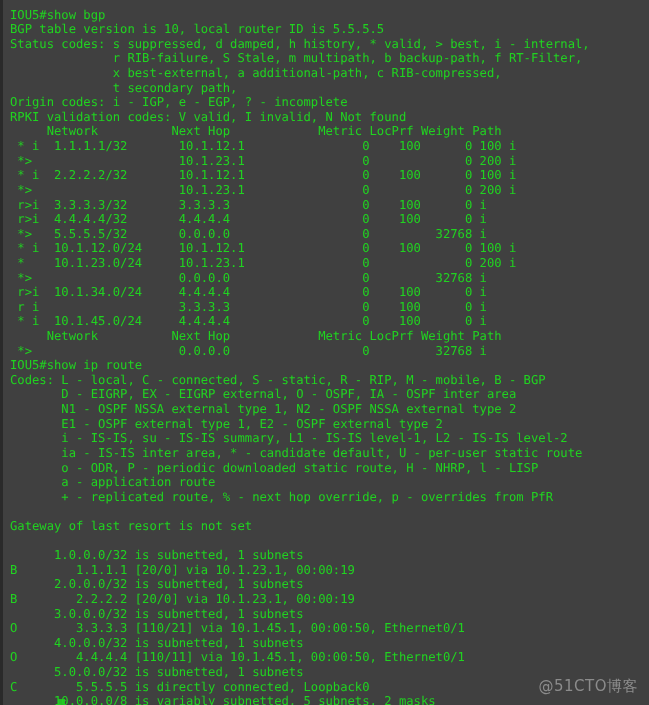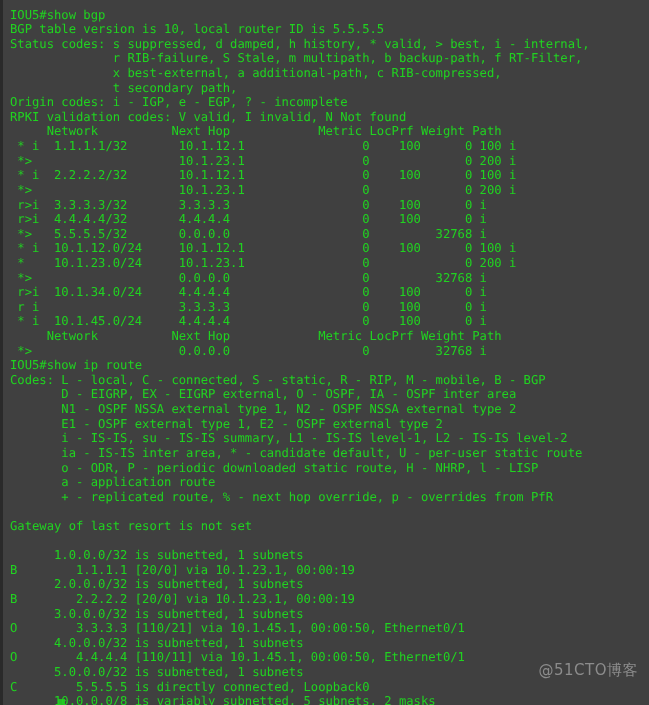--- a/index.html
+++ b/index.html
@@ -42,21 +42,21 @@
     left: 55px;
     bottom: 0px;
     width: 7px;
     height: 6px;
     background: #20d320;
     opacity: 0.85;
   }
   #watermark {
     position: absolute;
     right: 11px;
-    bottom: 25px;
+    bottom: 9px;
     font-family: "DejaVu Sans", "Liberation Sans", sans-serif;
     font-size: 15px;
     color: #8c8c8c;
     letter-spacing: 0.5px;
     pointer-events: none;
     user-select: none;
   }
 </style>
 </head>
 <body>

